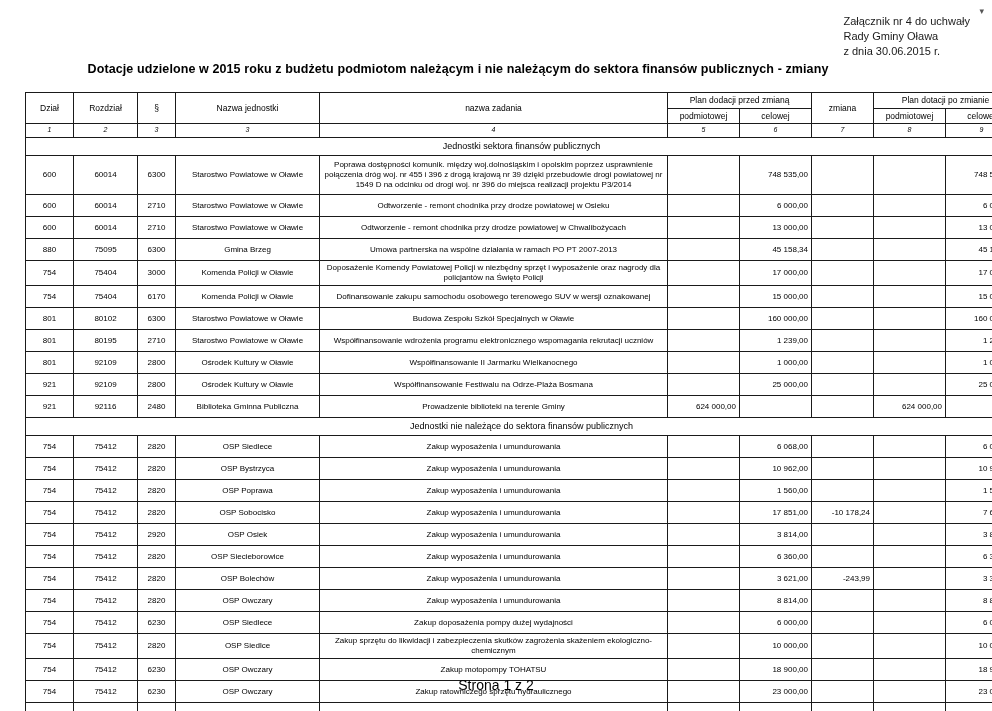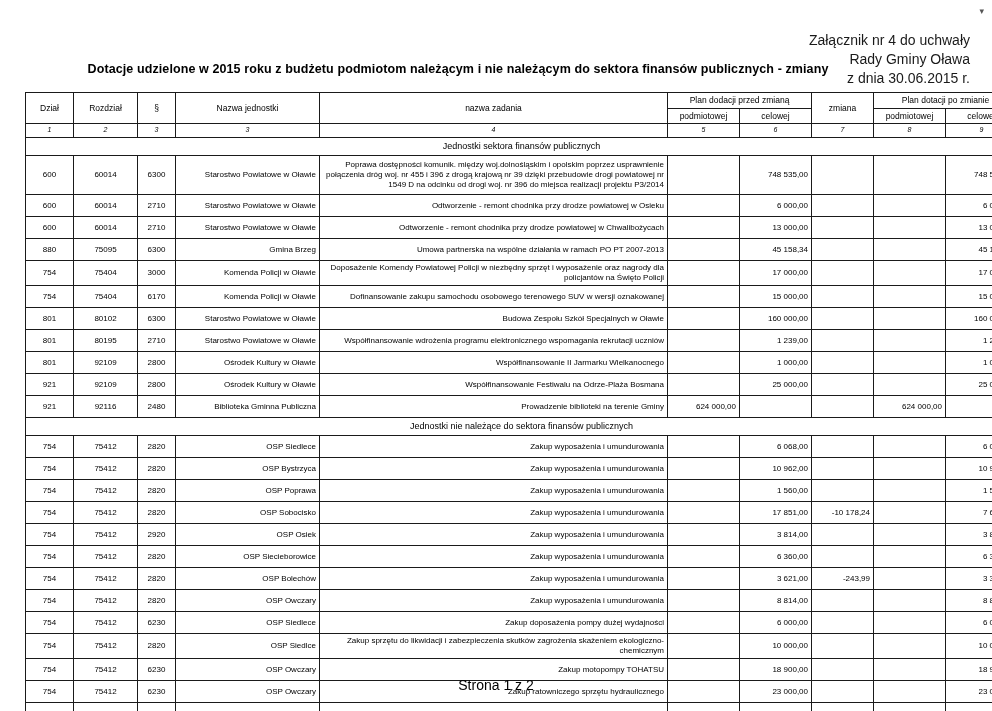--- a/index.html
+++ b/index.html
@@ -17,24 +17,24 @@
   }
   .page {
     position: relative;
     width: 992px;
     height: 711px;
     box-sizing: border-box;
     padding: 0;
   }
   .header-right {
     position: absolute;
-    top: 31px;
+    top: 14px;
     right: 22px;
-    text-align: right;
-    font-size: 14px;
+    text-align: left;
+    font-size: 11px;
     line-height: 1.35;
     color: #1a1a1a;
   }
   .doc-title {
     position: absolute;
     top: 62px;
     left: 0;
     width: 916px;
     text-align: center;
     font-size: 12.5px;
@@ -71,21 +71,21 @@
     height: 9px;
   }
   .section td {
     text-align: center;
     font-size: 9px;
     font-weight: bold;
     padding: 3px 2px;
     height: 13px;
   }
   .c { text-align: center; }
-  .l { text-align: right; }
+  .l { text-align: center; }
   .r { text-align: right; }
   .row td { height: 17px; }
   .tall td { height: 34px; }
   .mid { height: 26px; }
   .footer {
     position: absolute;
     bottom: 18px;
     left: 0;
     width: 992px;
     text-align: center;

